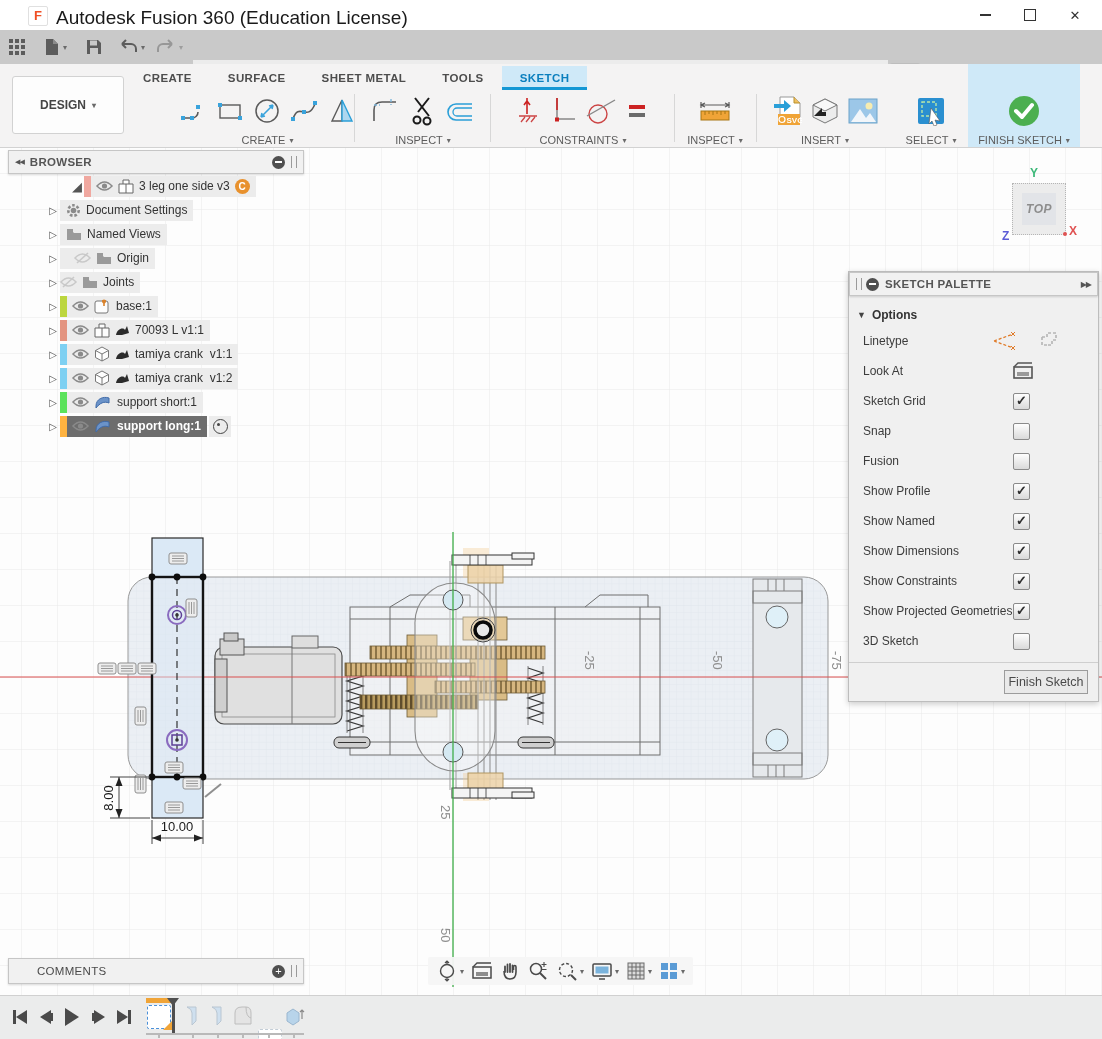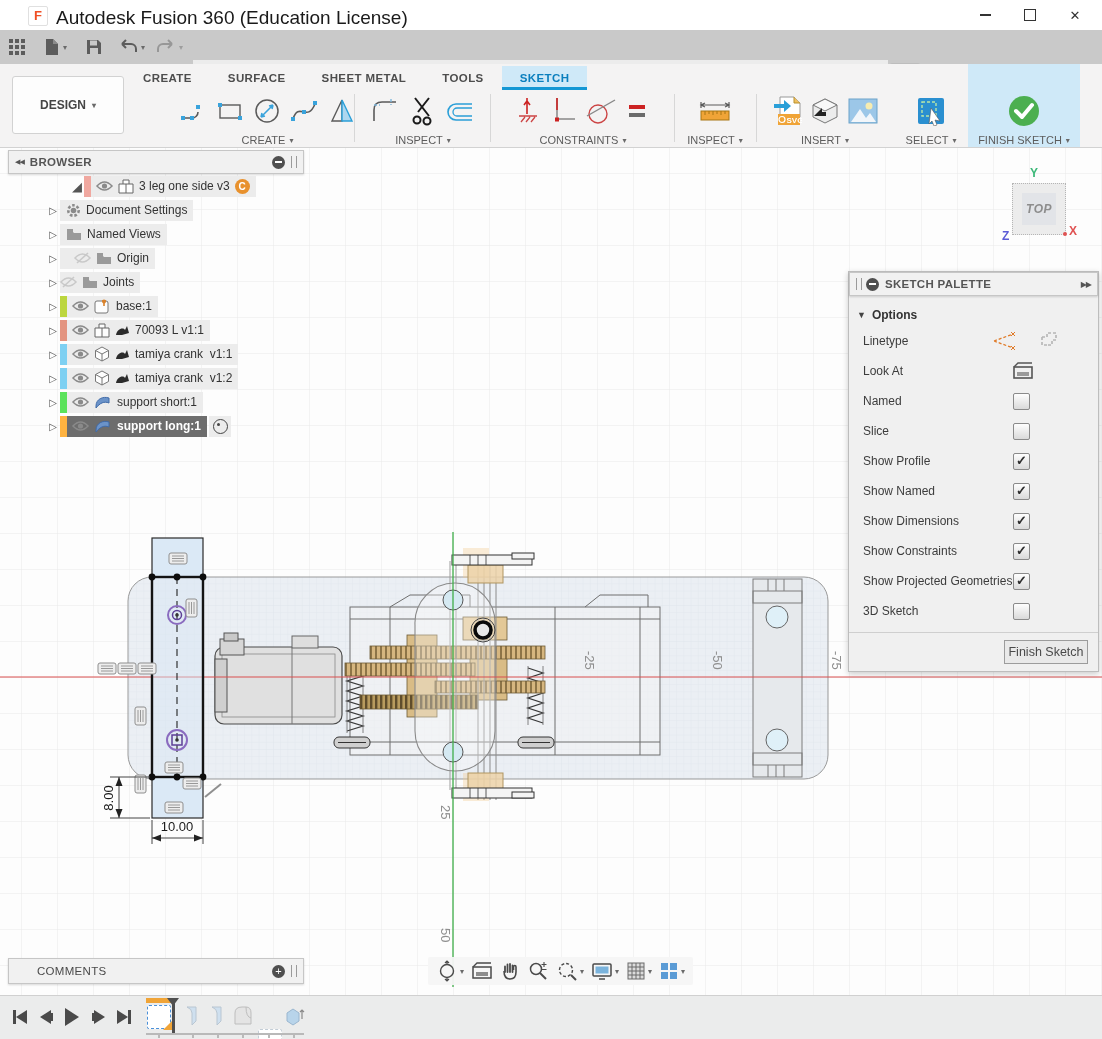--- a/index.html
+++ b/index.html
@@ -765,25 +765,29 @@
       <div class="pal-row">
         <span class="plabel">Look At</span>
         <svg width="22" height="18" viewBox="0 0 22 18" style="margin-right:52px">
           <path d="M2,5 L6,1 H20" fill="none" stroke="#555" stroke-width="1.4"></path>
           <rect x="2" y="5" width="18" height="11" fill="none" stroke="#555" stroke-width="1.6"></rect>
           <rect x="5" y="10" width="12" height="4" fill="#9a9a9a"></rect>
         </svg>
       </div>
 
       <div class="pal-row">
-        <span class="plabel">Named</span>
+        <span class="plabel">Sketch Grid</span>
+        <span class="cb" data-checked="true"></span>
+      </div>
+      <div class="pal-row">
+        <span class="plabel">Snap</span>
         <span class="cb" data-checked="false"></span>
       </div>
       <div class="pal-row">
-        <span class="plabel">Slice</span>
+        <span class="plabel">Fusion</span>
         <span class="cb" data-checked="false"></span>
       </div>
       <div class="pal-row">
         <span class="plabel">Show Profile</span>
         <span class="cb" data-checked="true"></span>
       </div>
       <div class="pal-row">
         <span class="plabel">Show Named</span>
         <span class="cb" data-checked="true"></span>
       </div>

